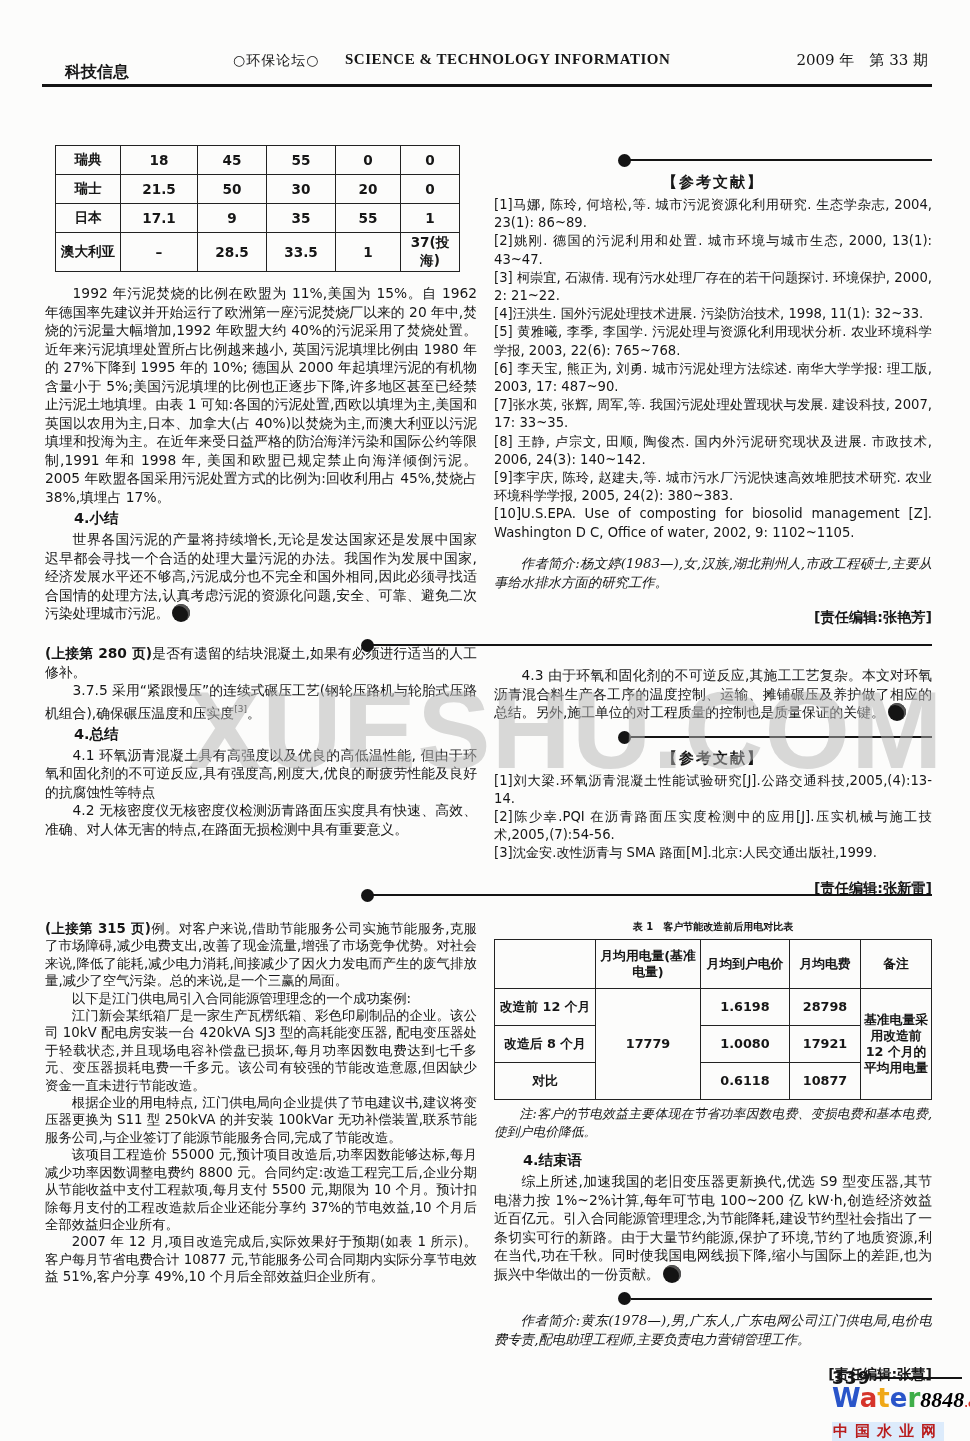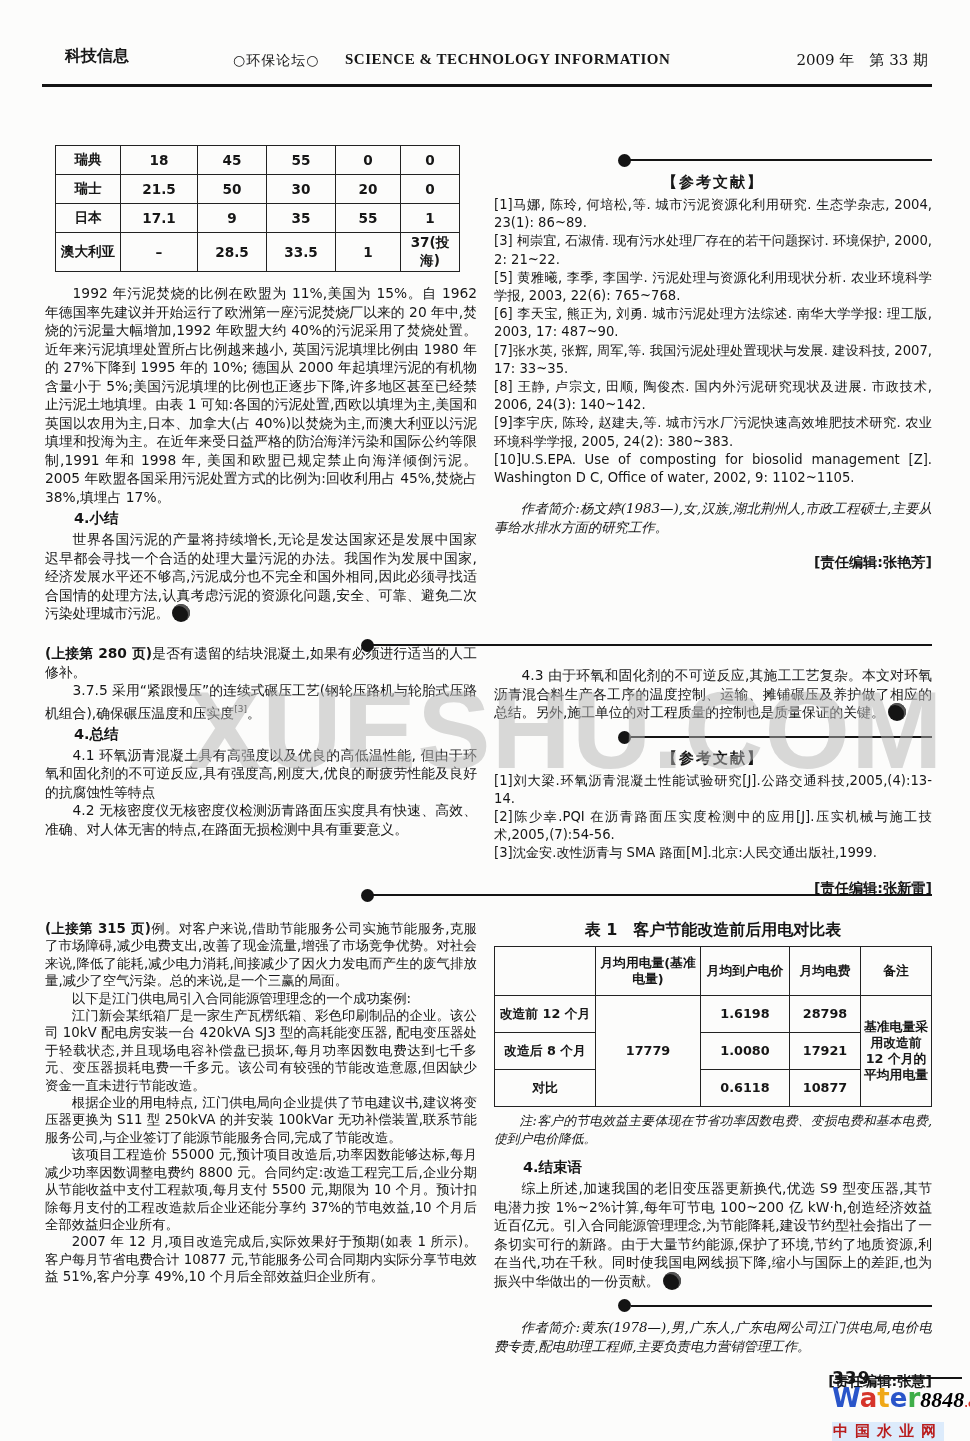--- a/index.html
+++ b/index.html
@@ -25,21 +25,21 @@
   .editor{font-weight:bold;text-align:right;font-size:14.2px;margin-top:16px;}
   
   .rule{position:absolute;background:#141414;height:2px;}
   .dot{position:absolute;width:13px;height:13px;border-radius:50%;background:#141414;}
   .flowrule{display:flex;align-items:center;margin:9px 0 3px 124px;}
   .fdot{width:13px;height:13px;border-radius:50%;background:#141414;flex:none;}
   .fline{flex:1;height:2px;background:#141414;}
   
   .t1{border-collapse:collapse;width:405px;margin-left:10px;padding-left:12px;}
   .t1 td{border:1.3px solid #222;text-align:center;font-size:13.6px;height:26px;font-weight:600;}
-  .t2title{font-weight:bold;text-align:center;font-size:16px;margin:0 0 5px;}
+  .t2title{font-weight:bold;text-align:center;font-size:10px;margin:0 0 5px;}
   .t2{border-collapse:collapse;width:100%;}
   .t2 td{border:1.3px solid #222;text-align:center;font-size:12.8px;font-weight:600;padding:3px 2px;line-height:16px;}
   .t2 .hrow td{height:42px;}
   .t2 .drow td{height:30px;}
   .note{font-family:"DejaVu Serif",serif;font-style:italic;font-size:12.8px;line-height:18px;
         text-align:justify;text-indent:2em;margin:5px 0 0;}
   
   .stamp{display:inline-block;width:18px;height:18px;border-radius:50%;background:#141414;
          vertical-align:-4px;margin-left:3px;box-shadow:inset -2px 2px 0 #555;}
   
@@ -53,21 +53,21 @@
   .logo-8848{font-style:italic;font-size:22px;color:#000000;font-family:"Liberation Serif",serif;font-weight:bold;}
   .logo-com{font-size:10px;color:#d6342a;font-weight:bold;}
   .logo-cn{margin-top:6px;background:#dcebfb;color:#b91c1c;font-size:15px;font-weight:bold;
            letter-spacing:7px;padding:0 1px;display:inline-block;}
 </style>
 </head>
 <body>
 
 <div class="page">
 
-  <div class="abs" style="left:65px;top:46px;">
+  <div class="abs" style="left:65px;top:62px;">
     <span class="hdr-cn">科技信息</span>
   </div>
   <div class="abs hdr-col" style="left:233px;top:52px;">○环保论坛○</div>
   <div class="abs hdr-en" style="left:345px;top:51px;">SCIENCE &amp; TECHNOLOGY INFORMATION</div>
   <div class="abs hdr-issue" style="right:42px;top:51px;">2009 年　第 33 期</div>
   <div class="hdr-rule"></div>
 
   <div class="abs" style="left:45px;top:145px;width:432px;">
     <table class="t1">
       <tbody>
@@ -108,21 +108,23 @@
     <p class="p" style="margin-top:12px;">1992 年污泥焚烧的比例在欧盟为 11%,美国为 15%。自 1962 年德国率先建议并开始运行了欧洲第一座污泥焚烧厂以来的 20 年中,焚烧的污泥量大幅增加,1992 年欧盟大约 40%的污泥采用了焚烧处置。近年来污泥填埋处置所占比例越来越小, 英国污泥填埋比例由 1980 年的 27%下降到 1995 年的 10%; 德国从 2000 年起填埋污泥的有机物含量小于 5%;美国污泥填埋的比例也正逐步下降,许多地区甚至已经禁止污泥土地填埋。由表 1 可知:各国的污泥处置,西欧以填埋为主,美国和英国以农用为主,日本、加拿大(占 40%)以焚烧为主,而澳大利亚以污泥填埋和投海为主。在近年来受日益严格的防治海洋污染和国际公约等限制,1991 年和 1998 年, 美国和欧盟已规定禁止向海洋倾倒污泥。2005 年欧盟各国采用污泥处置方式的比例为:回收利用占 45%,焚烧占 38%,填埋占 17%。</p>
     <div class="h4">4.小结</div>
     <p class="p"><span>世界各国污泥的产量将持续增长,无论是发达国家还是发展中国家迟早都会寻找一个合适的处理大量污泥的办法。我国作为发展中国家,经济发展水平还不够高,污泥成分也不完全和国外相同,因此必须寻找适合国情的处理方法,认真考虑污泥的资源化问题,安全、可靠、避免二次污染处理城市污泥。</span><span class="stamp"></span></p>
   </div>
 
   <span class="dot" style="left:618px;top:154px;"></span>
   <div class="rule" style="left:626px;top:159px;width:306px;"></div>
   <div class="abs" style="left:494px;top:168px;width:438px;">
     <div class="reftitle">【参考文献】</div>
     <p class="ref">[1]马娜, 陈玲, 何培松,等. 城市污泥资源化利用研究. 生态学杂志, 2004, 23(1): 86~89.</p>
+    <p class="ref">[2]姚刚. 德国的污泥利用和处置. 城市环境与城市生态, 2000, 13(1): 43~47.</p>
     <p class="ref">[3] 柯崇宜, 石淑倩. 现有污水处理厂存在的若干问题探讨. 环境保护, 2000, 2: 21~22.</p>
+    <p class="ref">[4]汪洪生. 国外污泥处理技术进展. 污染防治技术, 1998, 11(1): 32~33.</p>
     <p class="ref">[5] 黄雅曦, 李季, 李国学. 污泥处理与资源化利用现状分析. 农业环境科学学报, 2003, 22(6): 765~768.</p>
     <p class="ref">[6] 李天宝, 熊正为, 刘勇. 城市污泥处理方法综述. 南华大学学报: 理工版, 2003, 17: 487~90.</p>
     <p class="ref">[7]张水英, 张辉, 周军,等. 我国污泥处理处置现状与发展. 建设科技, 2007, 17: 33~35.</p>
     <p class="ref">[8] 王静, 卢宗文, 田顺, 陶俊杰. 国内外污泥研究现状及进展. 市政技术, 2006, 24(3): 140~142.</p>
     <p class="ref">[9]李宇庆, 陈玲, 赵建夫,等. 城市污水厂污泥快速高效堆肥技术研究. 农业环境科学学报, 2005, 24(2): 380~383.</p>
     <p class="ref">[10]U.S.EPA. Use of composting for biosolid management [Z]. Washington D C, Office of water, 2002, 9: 1102~1105.</p>
     <p class="bio" style="margin-top:12px;">作者简介:杨文婷(1983—),女,汉族,湖北荆州人,市政工程硕士,主要从事给水排水方面的研究工作。</p>
     <div class="editor">[责任编辑:张艳芳]</div>
   </div>
 

